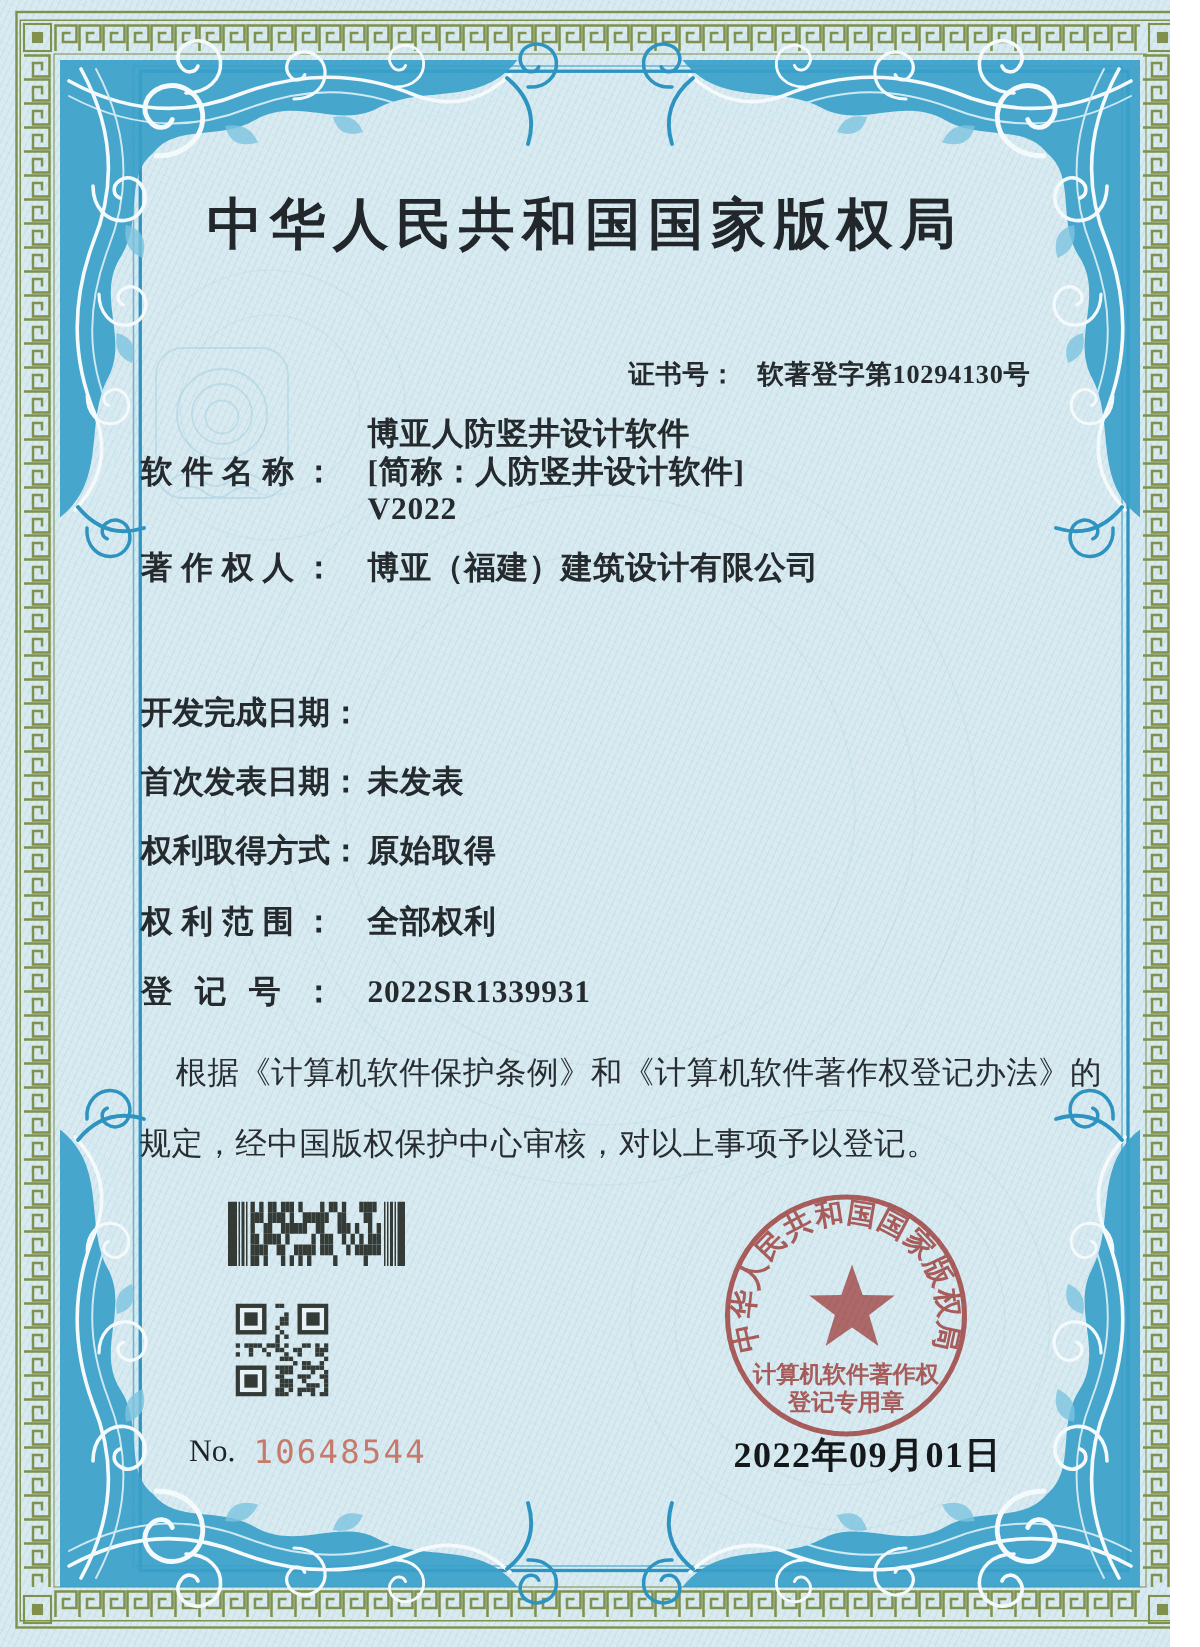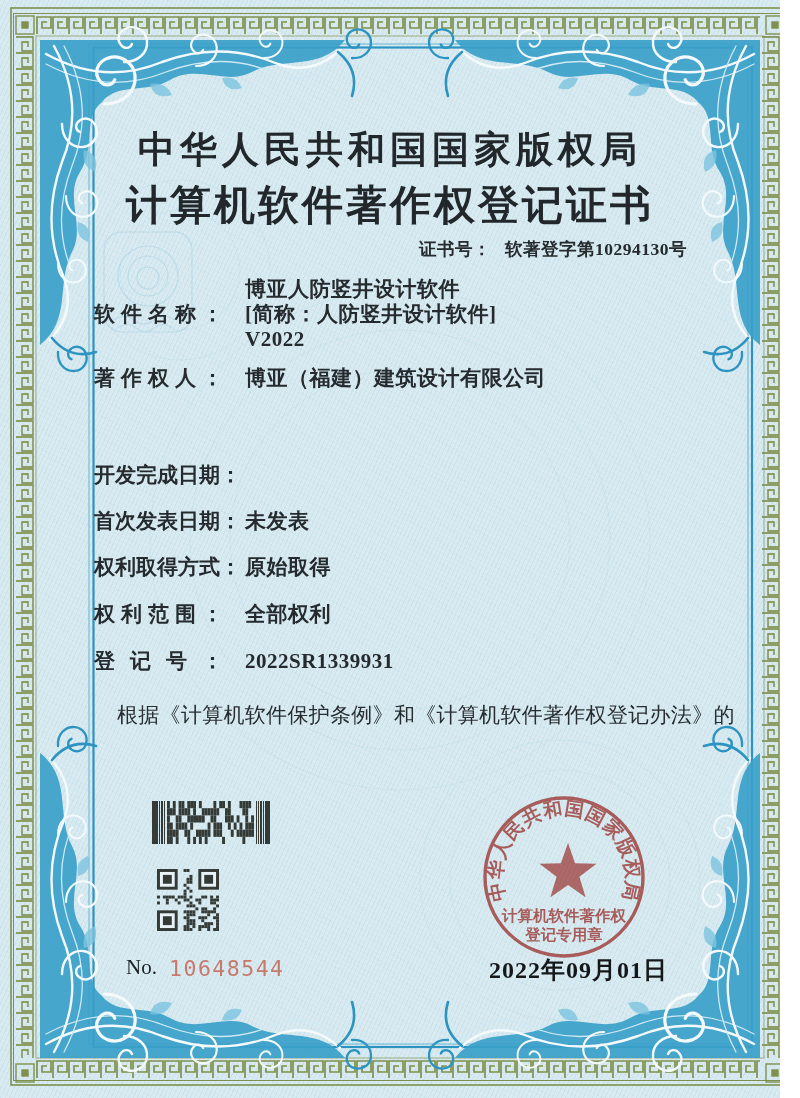--- a/index.html
+++ b/index.html
@@ -141,21 +141,20 @@
       <rect x="4" y="4" width="88" height="100" rx="18"></rect>
       <circle cx="48" cy="48" r="30"></circle>
         <circle cx="48" cy="48" r="20"></circle>
         <circle cx="48" cy="50" r="11"></circle>
       <path d="M14 92 q 10 -8 20 0 q 10 8 20 0 q 10 -8 20 0"></path>
       <path d="M18 100 q 10 -7 18 0 q 10 7 18 0 q 10 -7 18 0"></path>
     </g>
   </svg>
 
   <div class="abs hdr1">中华人民共和国国家版权局</div>
-  <div class="abs hdr2">计算机软件著作权登记证书</div>
   <div class="abs certno">
     <span class="lbl">证书号：</span><span>软著登字第10294130号</span>
   </div>
 
   <div class="abs frow" style="top:277px">
     <span class="flabel nameline">软件名称：</span>
     <span class="fval">
       <div class="nameline">博亚人防竖井设计软件</div>
       <div class="nameline">[简称：人防竖井设计软件]</div>
       <div class="nameline">V2022</div>
@@ -185,20 +184,21 @@
     <span class="flabel">权利范围：</span>
     <span class="fval">全部权利</span>
   </div>
 
   <div class="abs frow" style="top:647px">
     <span class="flabel">登记号：</span>
     <span class="fval">2022SR1339931</span>
   </div>
 
   <div class="abs stmt" style="left:117px;top:701px">根据《计算机软件保护条例》和《计算机软件著作权登记办法》的</div>
+  <div class="abs stmt" style="left:93px;top:748px">规定，经中国版权保护中心审核，对以上事项予以登记。</div>
 
   <svg id="barcode" class="abs" style="left:152px;top:801px" width="118" height="43" viewBox="0 0 118 43">
       <rect x="0" y="0" width="6" height="43" fill="#343a36"></rect>
       <rect x="7" y="0" width="1" height="43" fill="#343a36"></rect>
       <rect x="9" y="0" width="2" height="43" fill="#343a36"></rect>
       <rect x="12" y="0" width="1" height="43" fill="#343a36"></rect>
       <rect x="15" y="0" width="2.9" height="7.17" fill="#343a36"></rect>
       <rect x="20.8" y="0" width="2.9" height="7.17" fill="#343a36"></rect>
       <rect x="26.6" y="0" width="2.9" height="7.17" fill="#343a36"></rect>
       <rect x="29.5" y="0" width="2.9" height="7.17" fill="#343a36"></rect>

